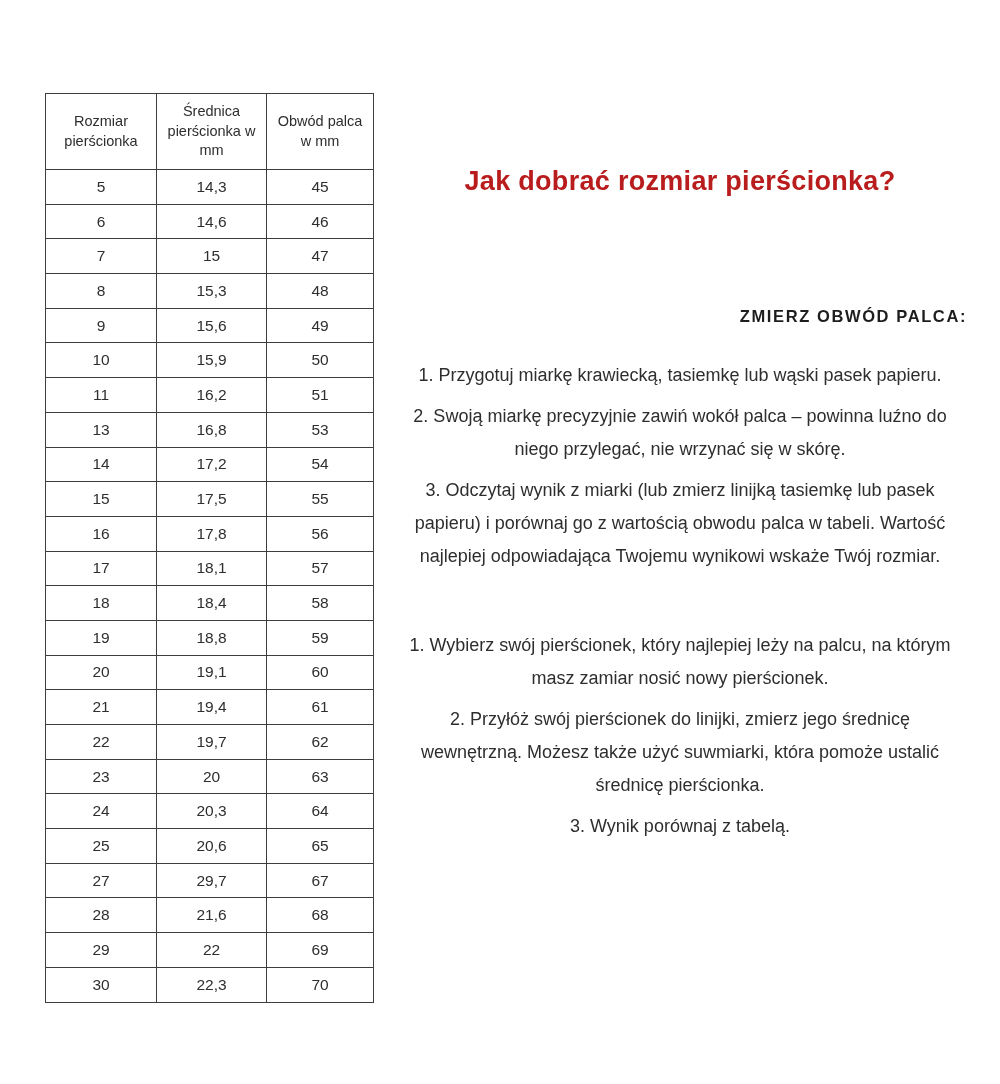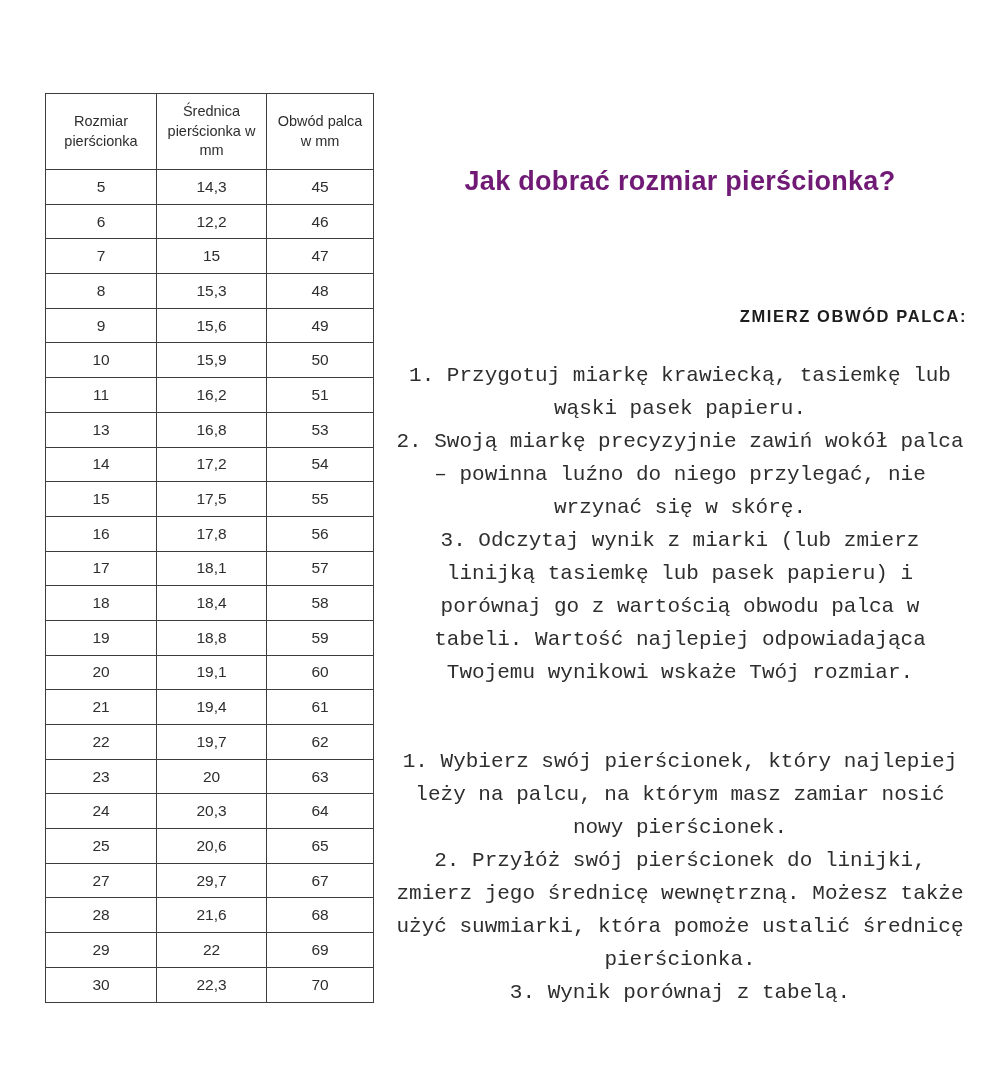--- a/index.html
+++ b/index.html
@@ -50,39 +50,38 @@
   .content {
     position: absolute;
     left: 393px;
     top: 166px;
     width: 574px;
     text-align: center;
   }
   .page-title {
     font-size: 27px;
     font-weight: 700;
-    color: #701a75;
+    color: #b91c1c;
     letter-spacing: 0.3px;
     margin: 0 0 110px 0;
   }
   .section-heading {
     font-size: 16.5px;
     font-weight: 700;
     color: #1d1d1d;
     letter-spacing: 1.6px;
     margin: 0 0 33px 0;
     text-align: right;
   }
   .instruction-list { margin: 0 0 56px 0; }
   .instruction-list p {
-    margin: 0;
-    font-size: 21px;
+    margin: 8px;
+    font-size: 18px;
     line-height: 33px;
     color: #2e2e2e;
-    font-family: Liberation Mono, monospace;
   }
 </style>
 </head>
 <body>
 
 <table class="size-table">
   <colgroup>
     <col class="c1">
       <col class="c2">
       <col class="c3">
@@ -95,21 +94,21 @@
     </tr>
   </thead>
   <tbody>
       <tr>
         <td>5</td>
         <td>14,3</td>
         <td>45</td>
       </tr>
       <tr>
         <td>6</td>
-        <td>12,2</td>
+        <td>14,6</td>
         <td>46</td>
       </tr>
       <tr>
         <td>7</td>
         <td>15</td>
         <td>47</td>
       </tr>
       <tr>
         <td>8</td>
         <td>15,3</td>

